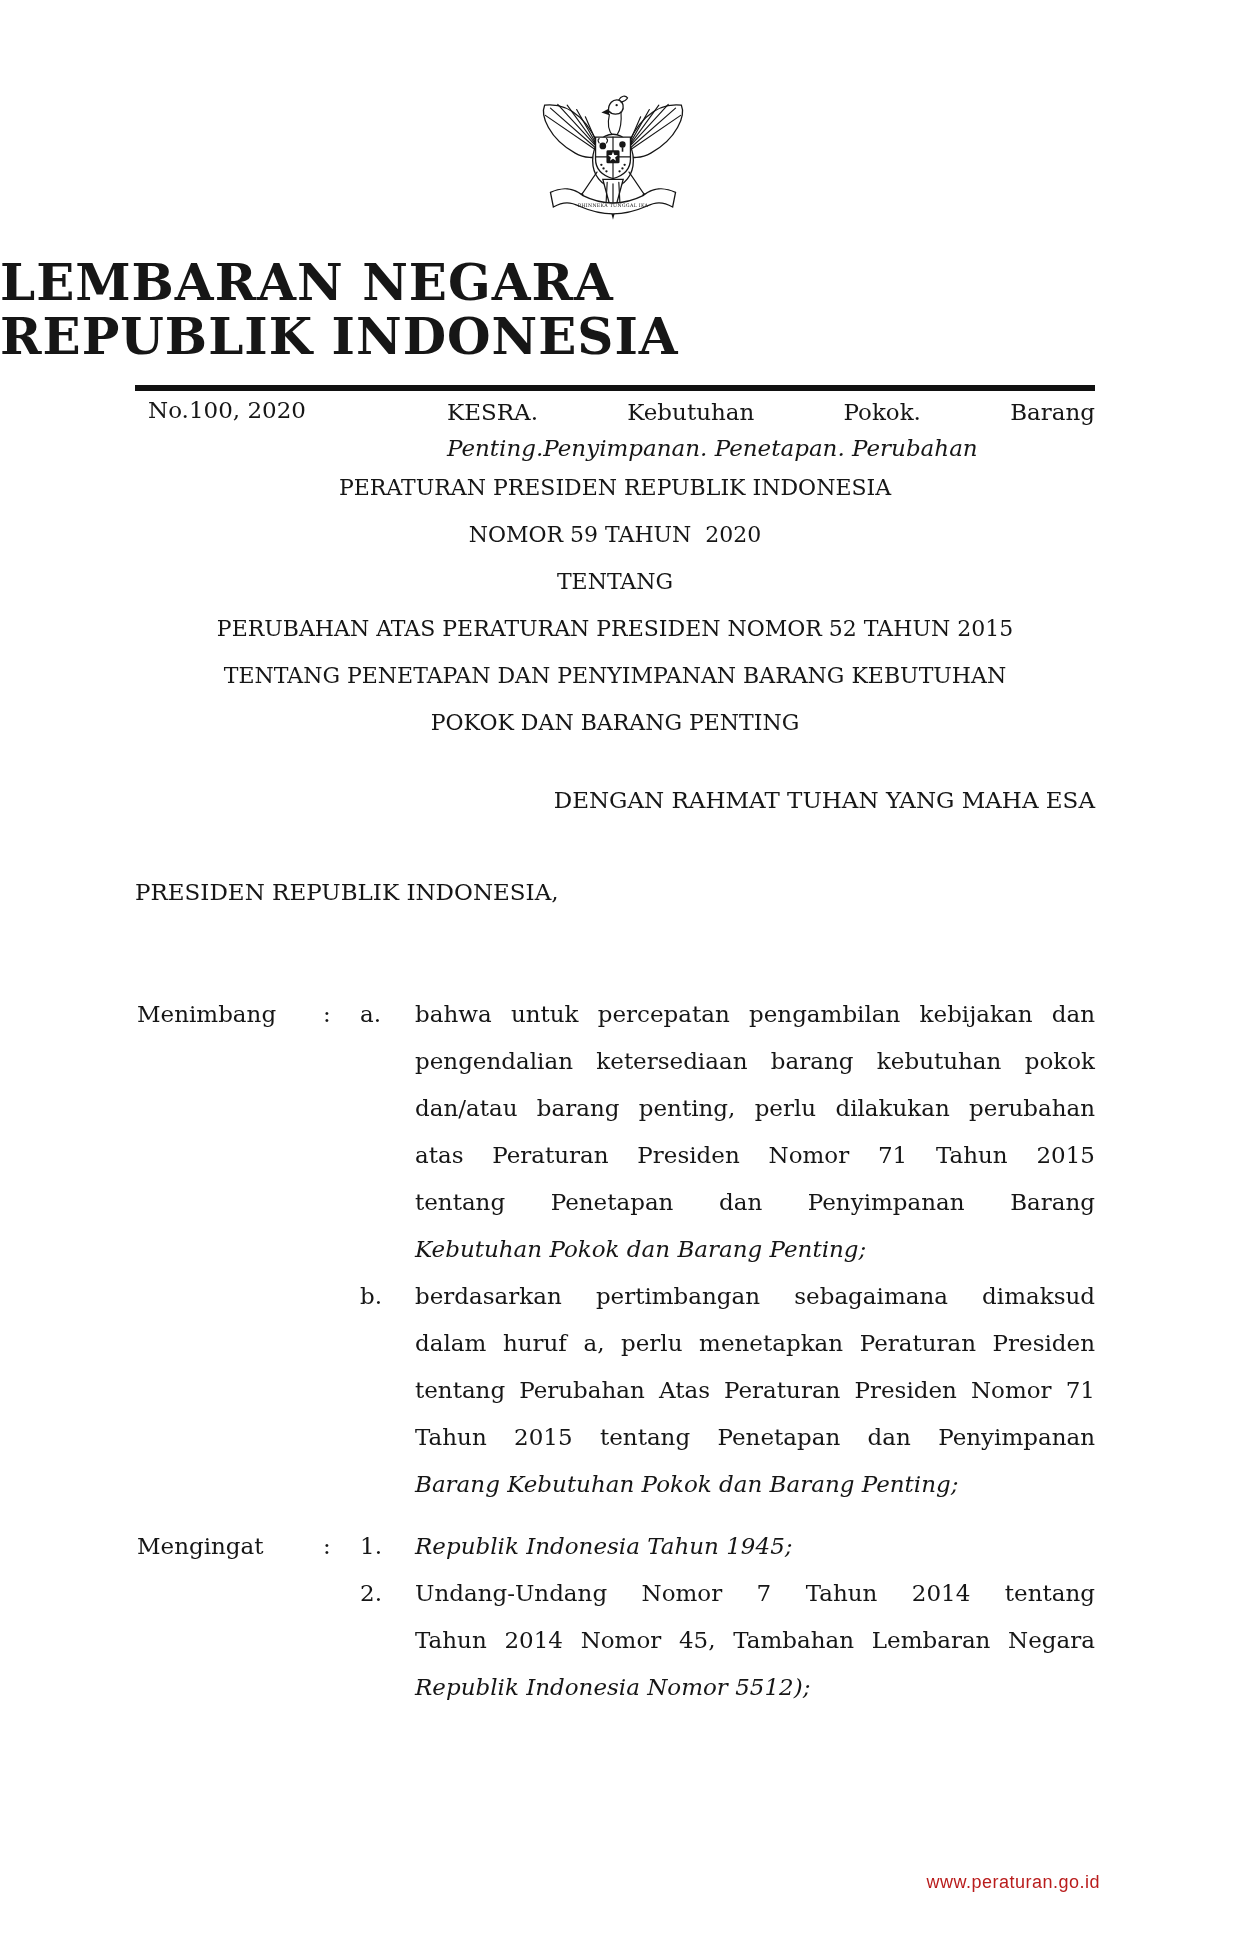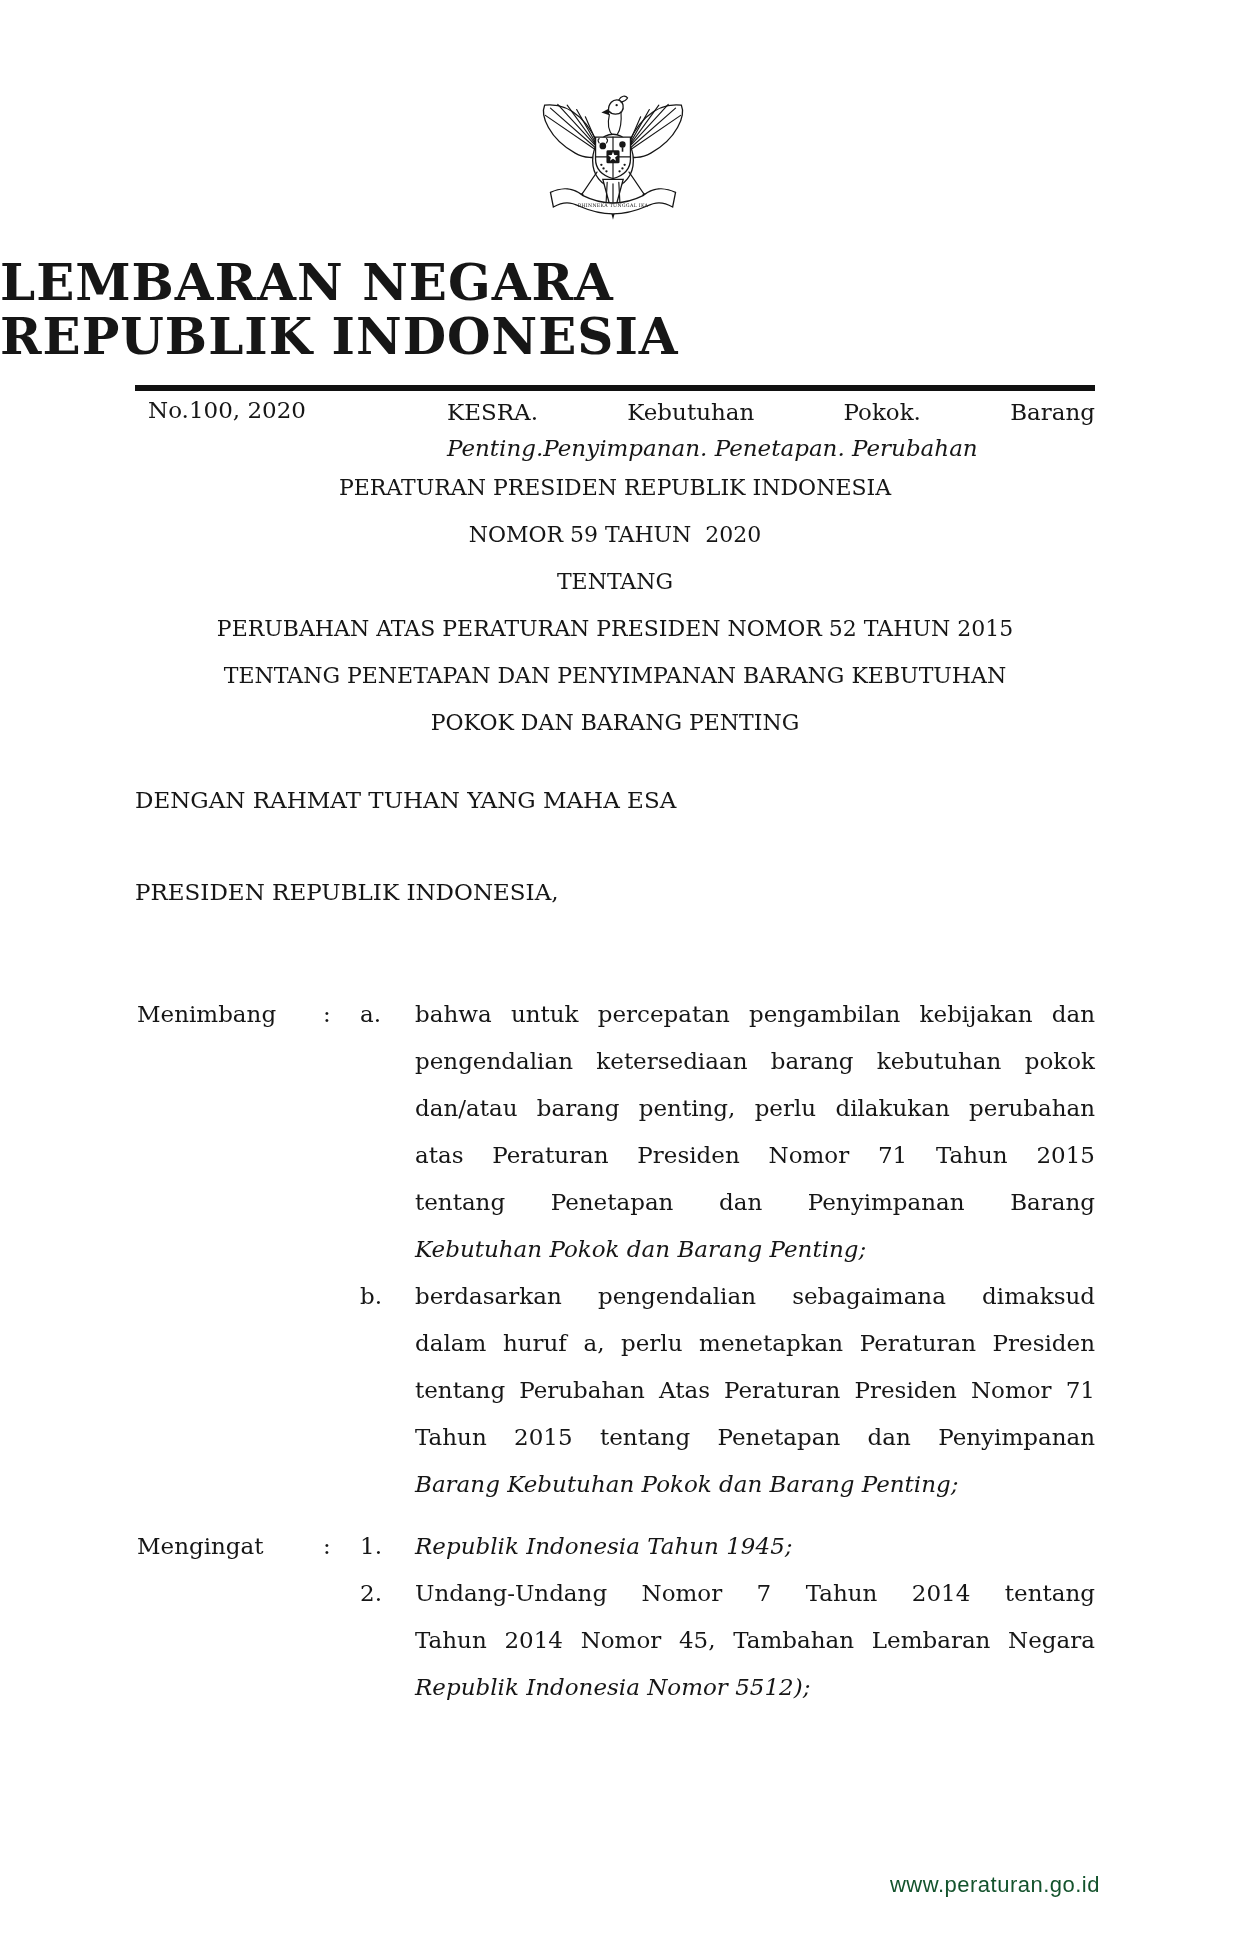--- a/index.html
+++ b/index.html
@@ -21,41 +21,41 @@
   .rule{position:absolute;left:135px;top:385px;width:960px;height:6px;background:#111;}
   .issue-row{position:absolute;left:135px;top:394px;width:960px;font-size:23px;}
   .issue-number{position:absolute;left:13px;top:3px;white-space:nowrap;}
   .subject{position:absolute;left:312px;top:0;width:648px;line-height:36px;}
   
   .doc-title{
     position:absolute;left:135px;top:464px;width:960px;
     text-align:center;font-size:22px;line-height:47px;
   }
   .doc-title .t-line{white-space:pre-wrap;}
-  .invocation{position:absolute;left:135px;top:777px;width:960px;text-align:left;font-size:23px;line-height:47px;}
+  .invocation{position:absolute;left:135px;top:777px;width:960px;text-align:right;font-size:23px;line-height:47px;}
   .authority{position:absolute;left:135px;top:869px;width:960px;text-align:left;font-size:23px;line-height:47px;}
   
   .section{
     position:absolute;left:135px;width:960px;
     font-size:23px;line-height:47px;
   }
   .section-considering{top:991px;}
   .section-recalling{top:1523px;}
   .section-label{position:absolute;left:2px;top:0;}
   .section-colon{position:absolute;left:188px;top:0;}
   .section-items{margin-left:280px;width:680px;}
   .item{position:relative;}
   .item-marker{position:absolute;left:-55px;top:0;}
   .jline{text-align:justify;text-align-last:justify;}
   .lline{text-align:left;font-style:italic;}
   
   .footer-site{
     position:absolute;right:141px;top:1872px;
     font-family:"Liberation Sans", sans-serif;
-    font-size:22px;color:#14532d;letter-spacing:.5px;
+    font-size:18px;color:#b91c1c;letter-spacing:.5px;
   }
   .emblem svg .ln{stroke:#161616;fill:none;stroke-width:1.6;stroke-linecap:round;}
   .emblem svg .ot{stroke:#161616;fill:#ffffff;stroke-width:1.8;}
   .emblem svg .fl{fill:#161616;stroke:none;}
 </style>
 </head>
 <body>
 
 <div class="page">
 
@@ -138,21 +138,21 @@
         <span class="item-marker">a.</span>
         <div class="jline">bahwa untuk percepatan pengambilan kebijakan dan</div>
         <div class="jline">pengendalian ketersediaan barang kebutuhan pokok</div>
         <div class="jline">dan/atau barang penting, perlu dilakukan perubahan</div>
         <div class="jline">atas Peraturan Presiden Nomor 71 Tahun 2015</div>
         <div class="jline">tentang Penetapan dan Penyimpanan Barang</div>
         <div class="lline">Kebutuhan Pokok dan Barang Penting;</div>
       </div>
       <div class="item">
         <span class="item-marker">b.</span>
-        <div class="jline">berdasarkan pengendalian sebagaimana dimaksud</div>
+        <div class="jline">berdasarkan pertimbangan sebagaimana dimaksud</div>
         <div class="jline">dalam huruf a, perlu menetapkan Peraturan Presiden</div>
         <div class="jline">tentang Perubahan Atas Peraturan Presiden Nomor 71</div>
         <div class="jline">Tahun 2015 tentang Penetapan dan Penyimpanan</div>
         <div class="lline">Barang Kebutuhan Pokok dan Barang Penting;</div>
       </div>
     </div>
   </div>
 
   <div class="section section-recalling">
     <div class="section-label">Mengingat</div>

